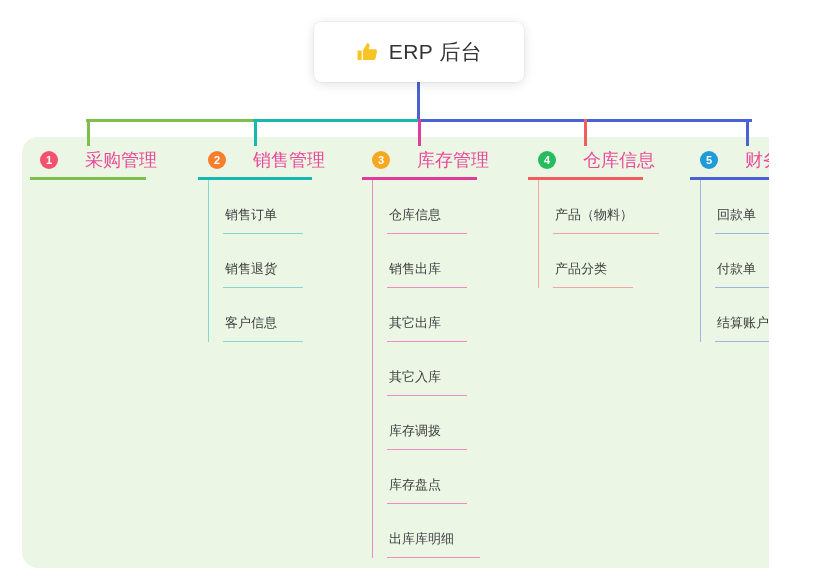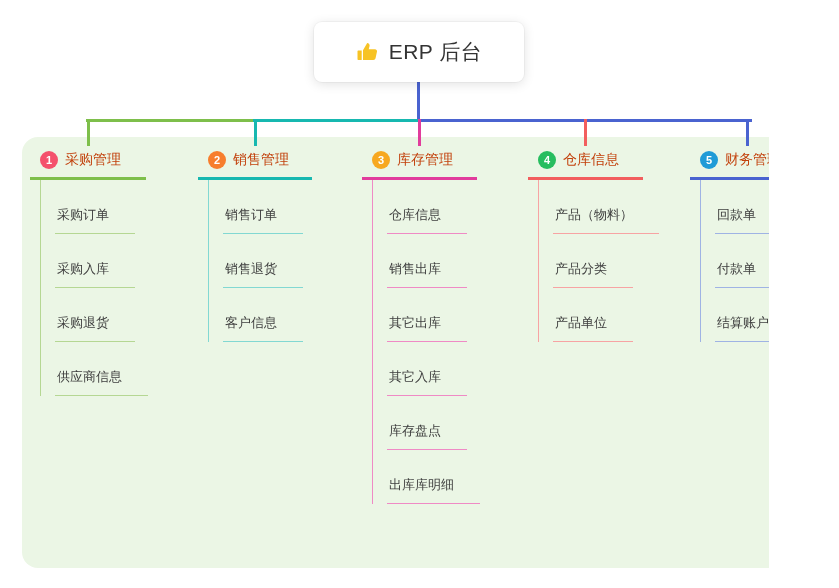--- a/index.html
+++ b/index.html
@@ -14,21 +14,21 @@
   .root-node .root-label{font-size:21px;color:#333;font-weight:500;letter-spacing:.5px;}
   .root-node .emoji{display:flex;align-items:center;}
 
   .vline,.hline{position:absolute;}
 
   .branch{position:absolute;top:149px;}
   .branch-title{box-sizing:border-box;height:31px;display:flex;align-items:center;gap:7px;
     padding:0 0 6px 10px;border-bottom:3px solid;cursor:pointer;}
   .badge{width:18px;height:18px;border-radius:50%;color:#fff;font-size:11px;font-weight:bold;
     display:flex;align-items:center;justify-content:center;flex:0 0 auto;}
-  .branch-label{font-size:14px;color:#c2410c;white-space:nowrap;}
+  .branch-label{font-size:18px;color:#ec4899;white-space:nowrap;margin-left:20px;}
   .children{margin-left:10px;border-left:1px solid;}
   .child{height:54px;display:flex;align-items:flex-end;}
   .child-label{display:inline-block;margin-left:14px;padding:0 26px 9px 2px;border-bottom:1px solid;
     font-size:13px;color:#3e3e3e;white-space:nowrap;cursor:pointer;}
 </style>
 </head>
 <body>
 
 <div class="canvas">
 
@@ -55,34 +55,20 @@
     </span>
     <span class="root-label">ERP 后台</span>
   </div>
 
   <div id="branches-layer">
       <div class="branch" style="left: 30px; width: 116px; top: 149px;">
         <div class="branch-title" style="border-bottom-color: rgb(126, 191, 75);">
           <span class="badge" style="background: rgb(244, 81, 108);">1</span>
           <span class="branch-label">采购管理</span>
         </div>
-        <div class="children" style="border-left-color: rgb(181, 215, 147);">
-          <div class="child">
-            <span class="child-label" style="border-bottom-color: rgb(181, 215, 147);">采购订单</span>
-          </div>
-          <div class="child">
-            <span class="child-label" style="border-bottom-color: rgb(181, 215, 147);">采购入库</span>
-          </div>
-          <div class="child">
-            <span class="child-label" style="border-bottom-color: rgb(181, 215, 147);">采购退货</span>
-          </div>
-          <div class="child">
-            <span class="child-label" style="border-bottom-color: rgb(181, 215, 147);">供应商信息</span>
-          </div>
-        </div>
       </div>
       <div class="branch" style="left: 198px; width: 114px; top: 149px;">
         <div class="branch-title" style="border-bottom-color: rgb(23, 184, 176);">
           <span class="badge" style="background: rgb(247, 126, 45);">2</span>
           <span class="branch-label">销售管理</span>
         </div>
         <div class="children" style="border-left-color: rgb(130, 216, 210);">
           <div class="child">
             <span class="child-label" style="border-bottom-color: rgb(130, 216, 210);">销售订单</span>
           </div>
@@ -106,41 +92,41 @@
           <div class="child">
             <span class="child-label" style="border-bottom-color: rgb(239, 138, 197);">销售出库</span>
           </div>
           <div class="child">
             <span class="child-label" style="border-bottom-color: rgb(239, 138, 197);">其它出库</span>
           </div>
           <div class="child">
             <span class="child-label" style="border-bottom-color: rgb(239, 138, 197);">其它入库</span>
           </div>
           <div class="child">
+            <span class="child-label" style="border-bottom-color: rgb(239, 138, 197);">库存调拨</span>
+          </div>
+          <div class="child">
             <span class="child-label" style="border-bottom-color: rgb(239, 138, 197);">库存盘点</span>
           </div>
           <div class="child">
             <span class="child-label" style="border-bottom-color: rgb(239, 138, 197);">出库库明细</span>
           </div>
         </div>
       </div>
       <div class="branch" style="left: 528px; width: 115px; top: 149px;">
         <div class="branch-title" style="border-bottom-color: rgb(242, 94, 94);">
           <span class="badge" style="background: rgb(39, 189, 95);">4</span>
           <span class="branch-label">仓库信息</span>
         </div>
         <div class="children" style="border-left-color: rgb(247, 163, 163);">
           <div class="child">
             <span class="child-label" style="border-bottom-color: rgb(247, 163, 163);">产品（物料）</span>
           </div>
           <div class="child">
             <span class="child-label" style="border-bottom-color: rgb(247, 163, 163);">产品分类</span>
-          </div>
-          <div class="child">
-            <span class="child-label" style="border-bottom-color: rgb(247, 163, 163);">产品单位</span>
           </div>
         </div>
       </div>
       <div class="branch" style="left: 690px; width: 115px; top: 149px;">
         <div class="branch-title" style="border-bottom-color: rgb(74, 99, 208);">
           <span class="badge" style="background: rgb(31, 155, 215);">5</span>
           <span class="branch-label">财务管理</span>
         </div>
         <div class="children" style="border-left-color: rgb(159, 179, 228);">
           <div class="child">

